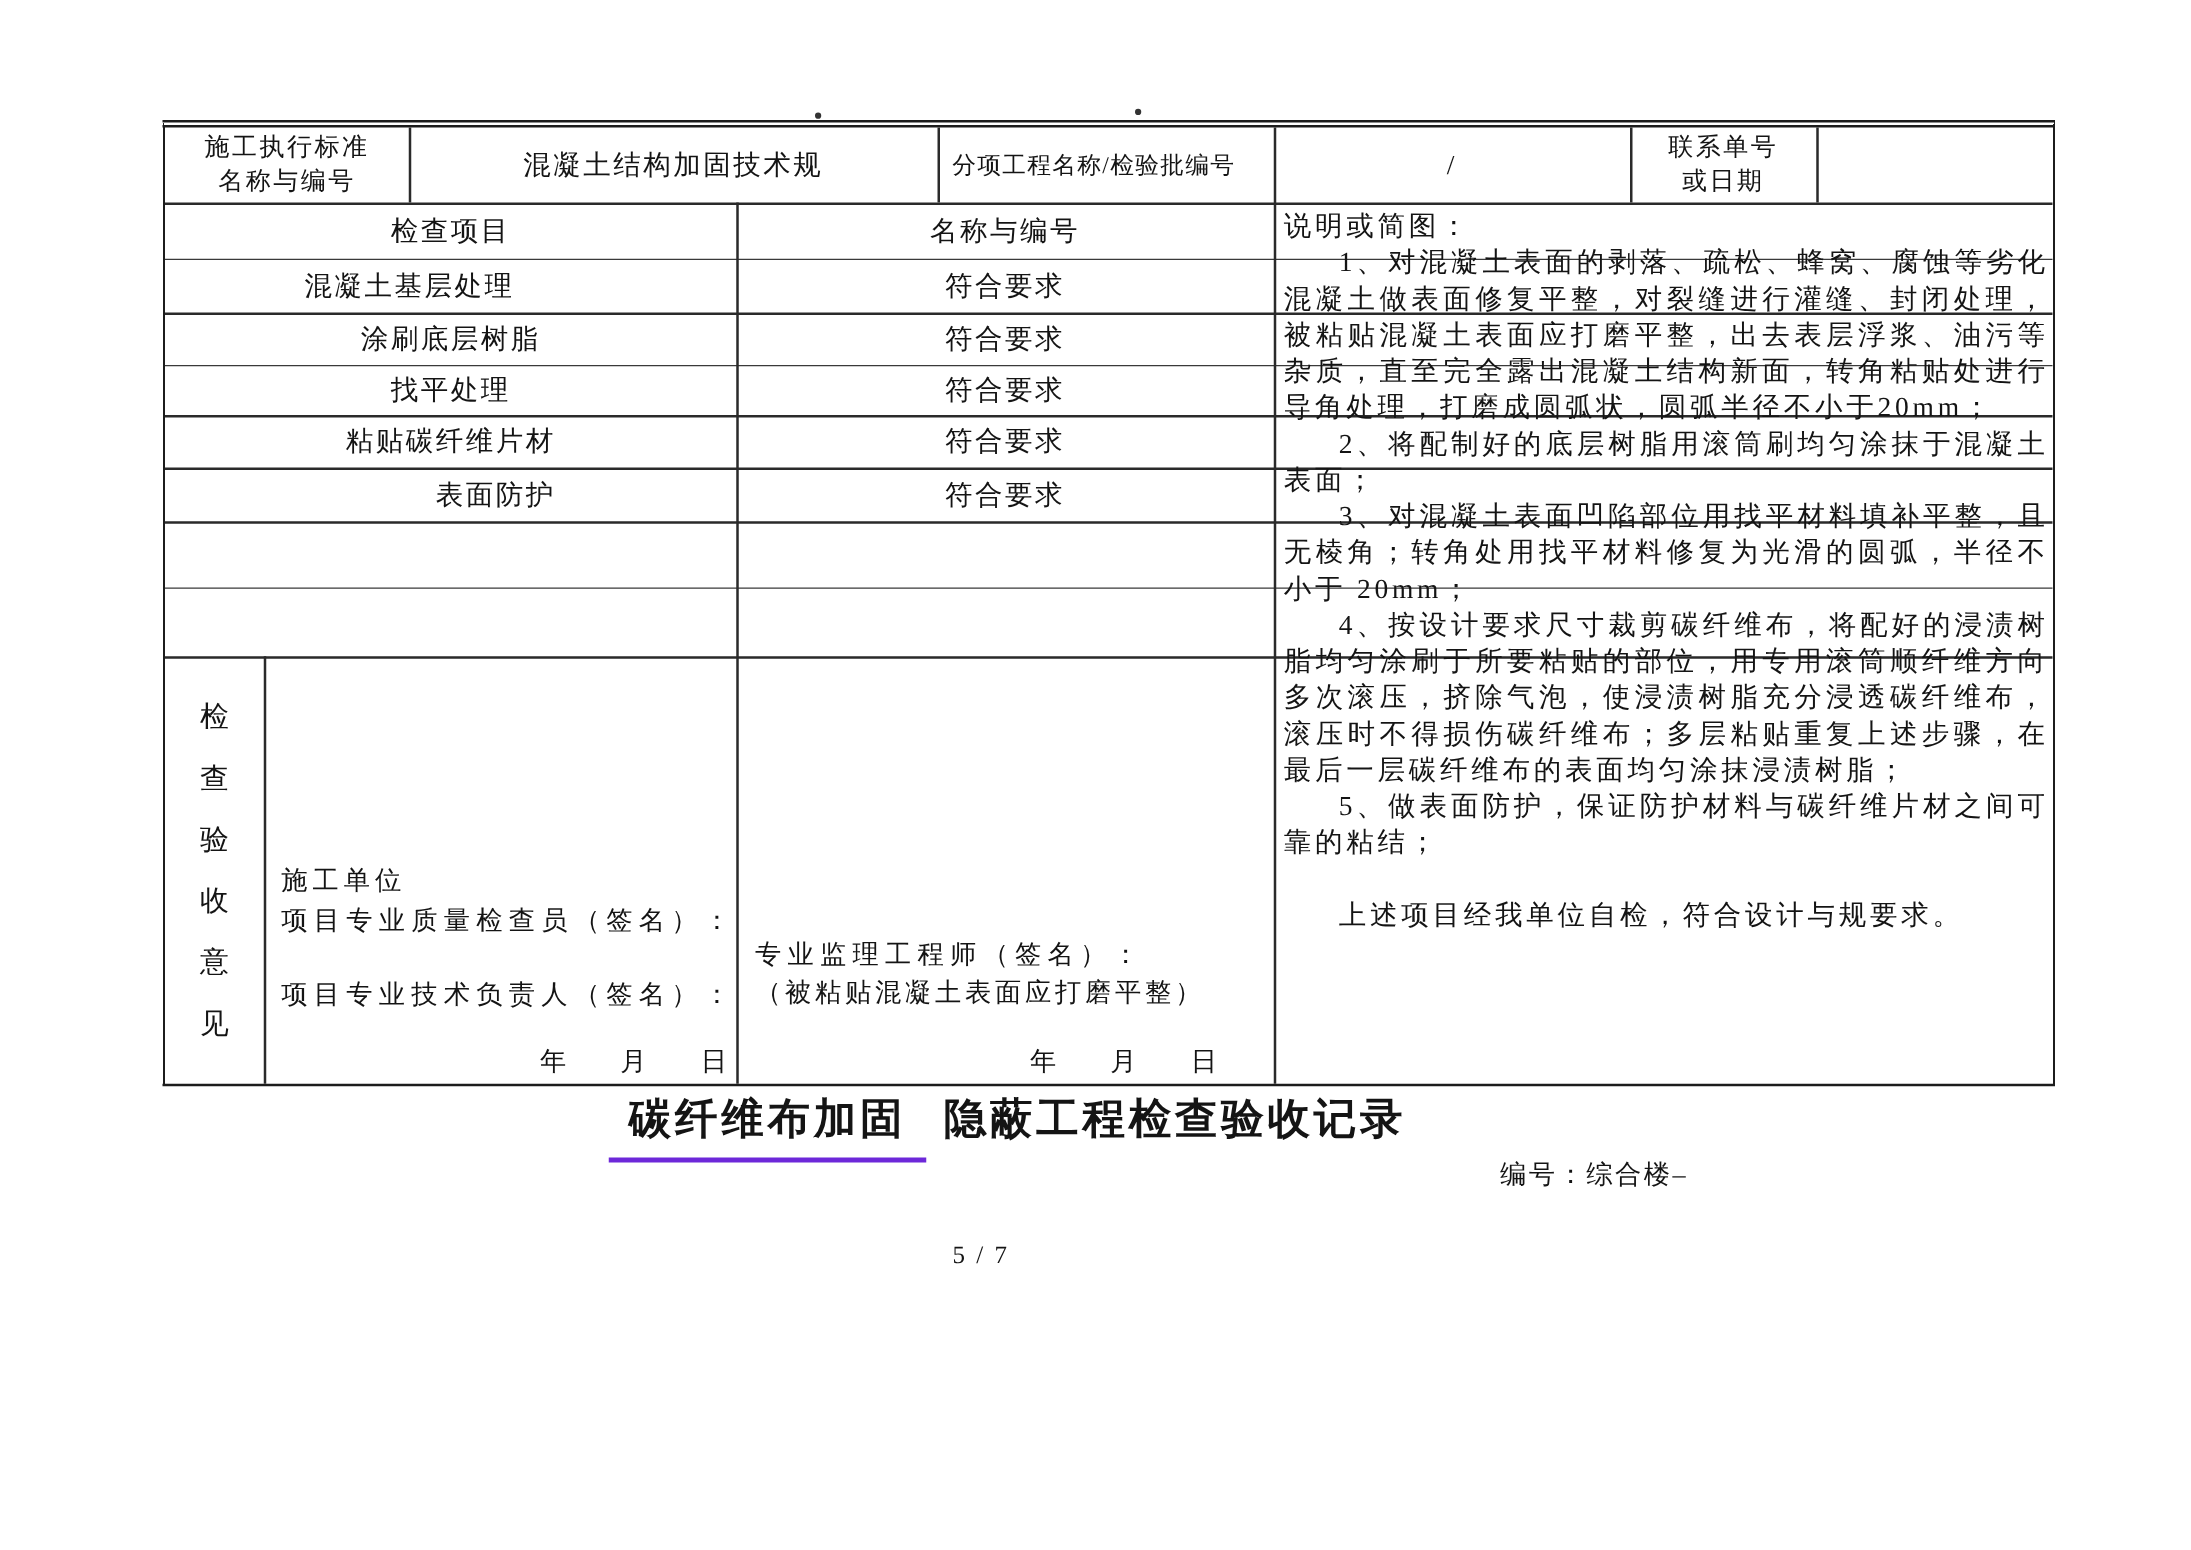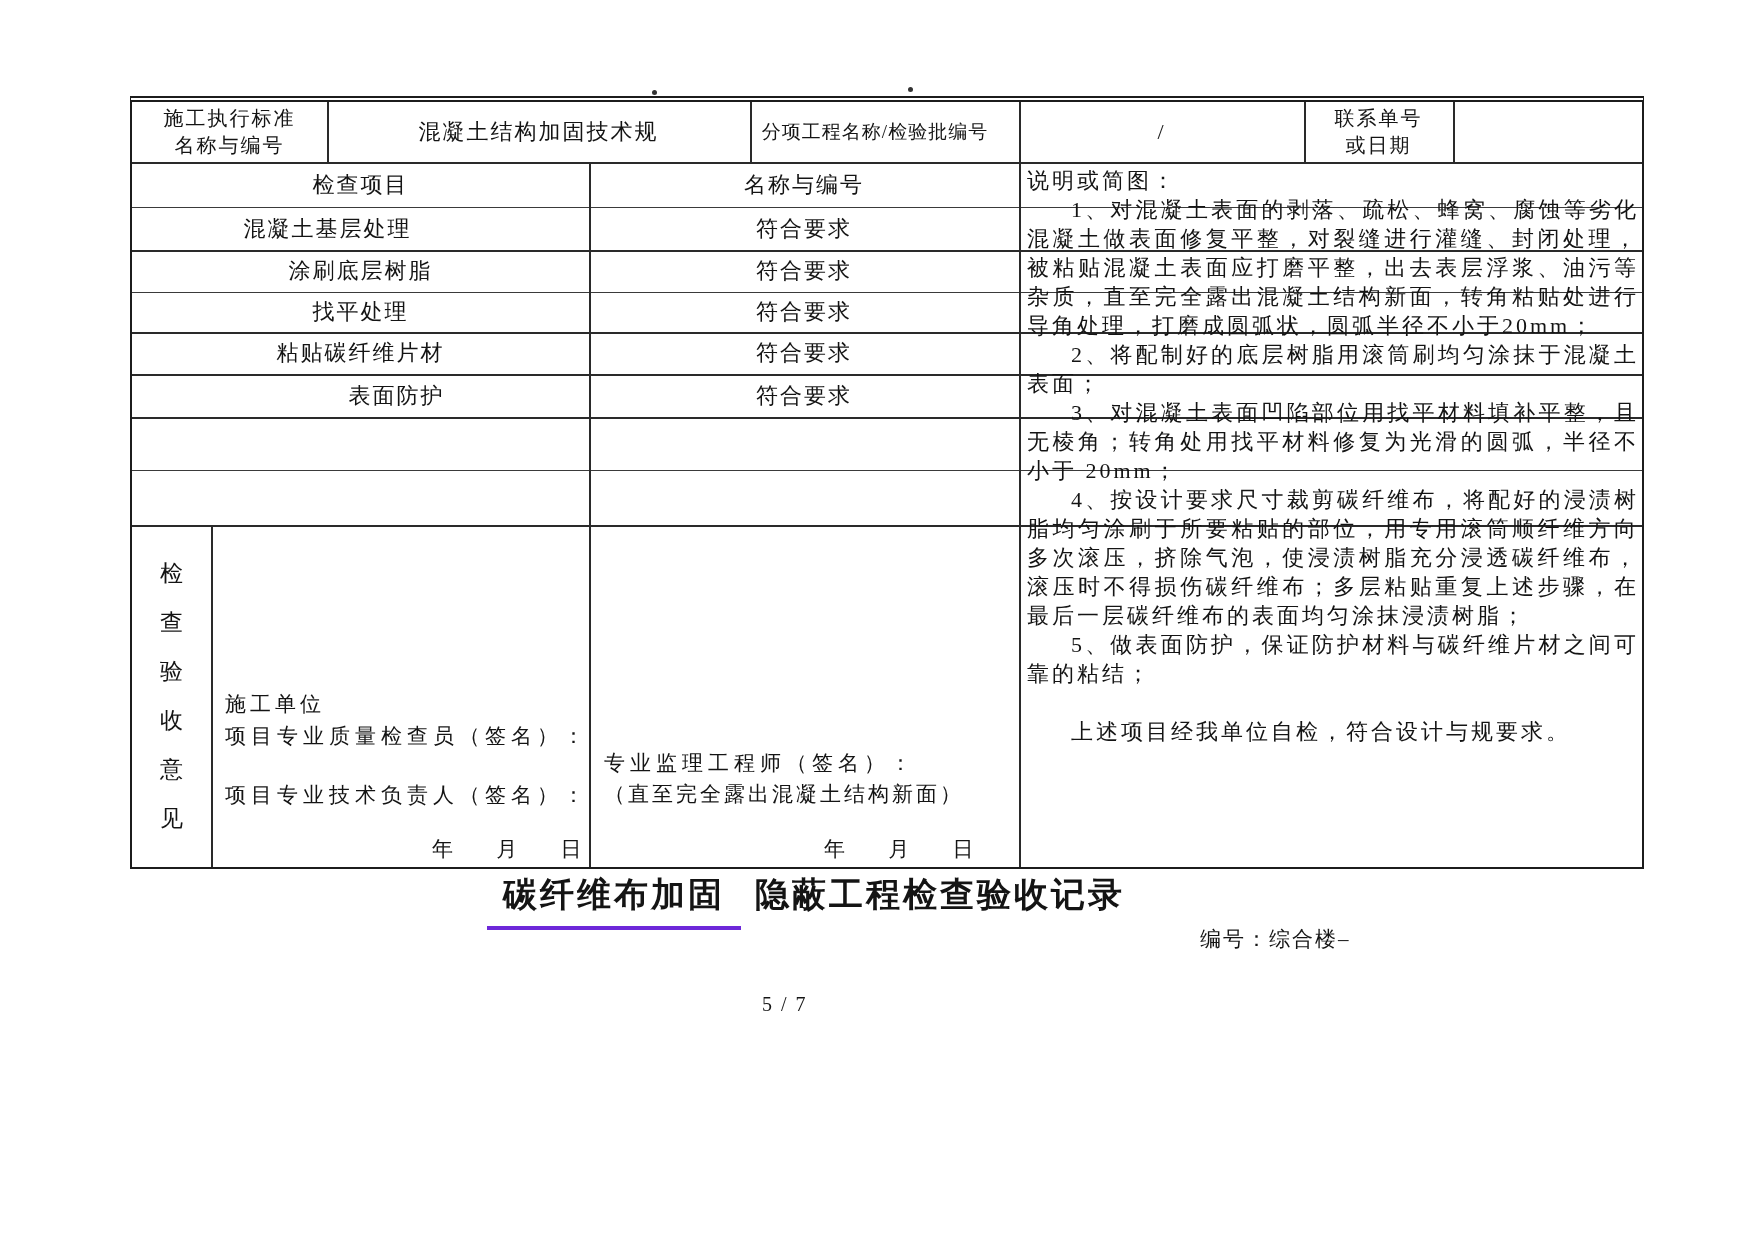--- a/index.html
+++ b/index.html
@@ -128,21 +128,21 @@
     <div class="v-label">
       <div class="v-text">检查验收意见</div>
     </div>
 
     <div class="sig" style="left:93px;top:588px;letter-spacing:4px;">施工单位</div>
     <div class="sig" style="left:93px;top:620px;">项目专业质量检查员（签名）：</div>
     <div class="sig" style="left:93px;top:679px;text-align:right;">项目专业技术负责人（签名）：</div>
     <div class="sig datefield" style="left:300px;top:733px;">年 月 日</div>
 
     <div class="sig" style="left:472px;top:647px;">专业监理工程师（签名）：</div>
-    <div class="sig" style="left:472px;top:678px;letter-spacing:3px;">（直至完全露出混凝土结构新面）</div>
+    <div class="sig" style="left:472px;top:678px;letter-spacing:3px;">（被粘贴混凝土表面应打磨平整）</div>
     <div class="sig datefield" style="left:692px;top:733px;">年 月 日</div>
 
   </div>
 
   <div class="doc-title">
     <span class="u">碳纤维布加固</span><span class="rest">隐蔽工程检查验收记录</span>
   </div>
   <div class="doc-number">编号：综合楼–</div>
   <div class="page-num">5 / 7</div>
 

